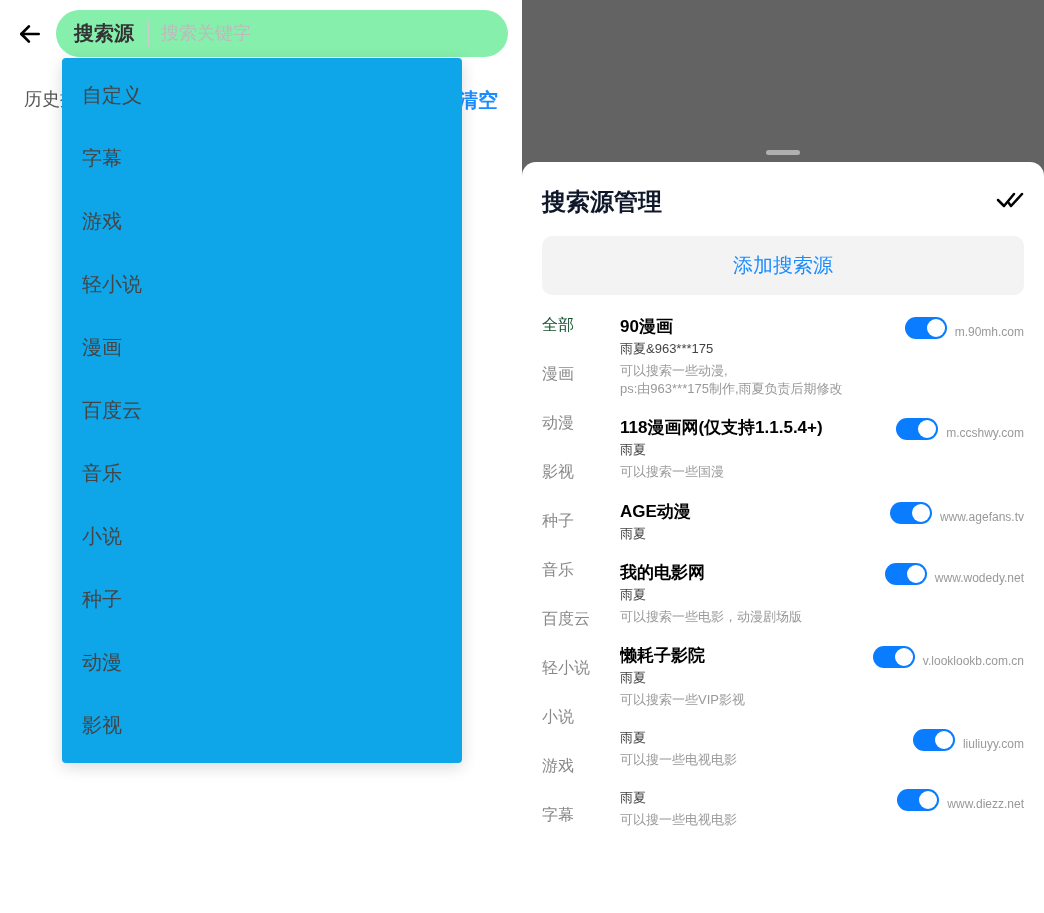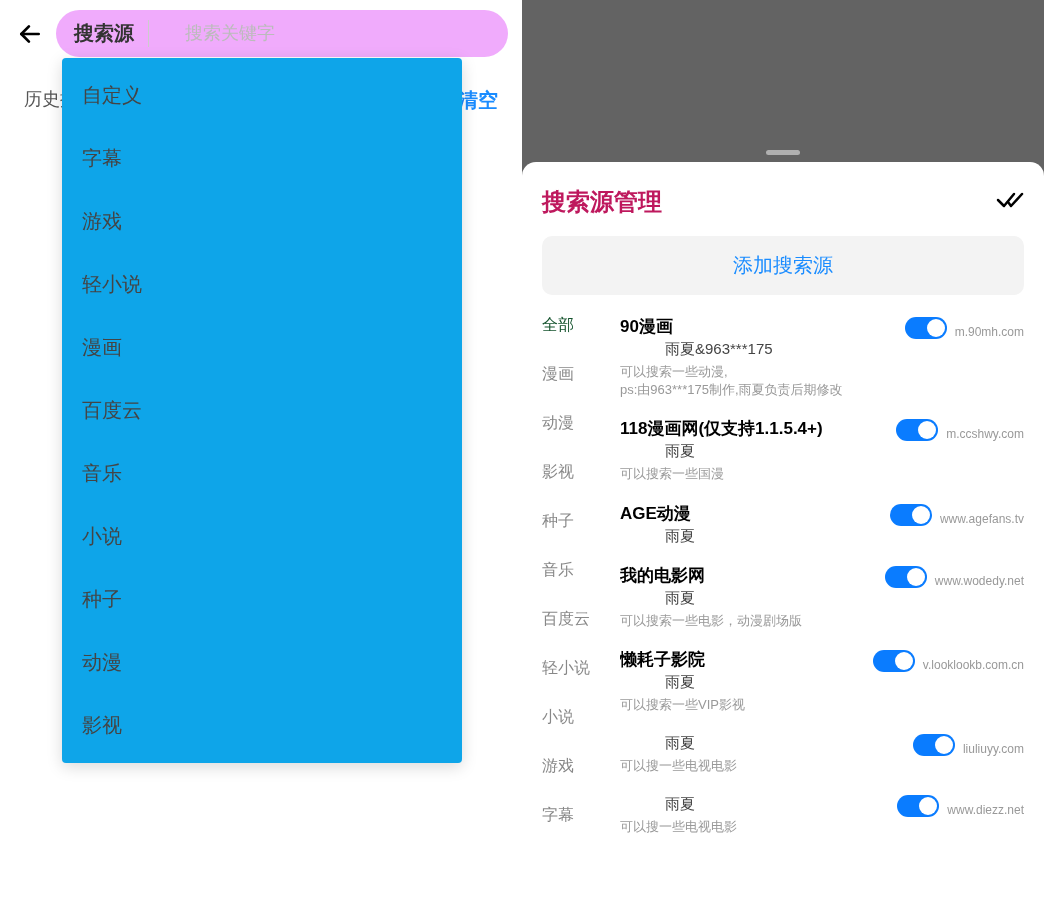--- a/index.html
+++ b/index.html
@@ -2,47 +2,47 @@
 <html><head>
   <meta charset="utf-8">
   <style>
     * { margin: 0; padding: 0; box-sizing: border-box; font-family: -apple-system, BlinkMacSystemFont, "Segoe UI", "PingFang SC", "Microsoft YaHei", sans-serif; }
     body { display: flex; width: 1044px; height: 913px; overflow: hidden; }
     
     
     .left-panel { width: 522px; height: 100%; background: #fff; position: relative; }
     .left-header { display: flex; align-items: center; padding: 10px 14px; gap: 10px; }
     .back-btn { display: flex; align-items: center; justify-content: center; width: 32px; height: 32px; cursor: pointer; }
-    .search-box { flex: 1; display: flex; align-items: center; background: #f0abfc; border-radius: 24px; padding: 10px 18px; gap: 24px; }
+    .search-box { flex: 1; display: flex; align-items: center; background: #86efac; border-radius: 24px; padding: 10px 18px; }
     .source-label { font-size: 20px; font-weight: 600; color: #333; padding-right: 14px; border-right: 1px solid #ccc; }
     .search-input { border: none; background: transparent; outline: none; padding-left: 12px; font-size: 18px; color: #333; flex: 1; }
     .search-input::placeholder { color: #bbb; }
     .history-row { display: flex; justify-content: space-between; padding: 20px 24px 0; }
     .history-label { font-size: 18px; color: #555; }
     .clear-btn { font-size: 20px; font-weight: 600; color: #1a8cff; cursor: pointer; }
     .dropdown { position: absolute; top: 58px; left: 62px; width: 400px; background: #0ea5e9; box-shadow: 0 4px 16px rgba(0,0,0,0.15); border-radius: 4px; z-index: 5; padding: 6px 0; }
     .dropdown-item { padding: 18px 20px; font-size: 20px; color: #444; cursor: pointer; }
     
     
     .right-panel { width: 522px; height: 100%; background: #636363; display: flex; flex-direction: column; position: relative; }
     .sheet-handle { position: absolute; top: 150px; left: 50%; transform: translateX(-50%); width: 34px; height: 5px; background: #b0b0b0; border-radius: 3px; z-index: 2; }
     .bottom-sheet { margin-top: 162px; flex: 1; background: #fff; border-top-left-radius: 14px; border-top-right-radius: 14px; padding: 24px 20px 0 20px; overflow: hidden; display: flex; flex-direction: column; }
     .sheet-header { display: flex; justify-content: space-between; align-items: center; margin-bottom: 18px; }
-    .sheet-title { font-size: 24px; font-weight: 700; color: #be185d; }
+    .sheet-title { font-size: 24px; font-weight: 700; color: #0f172a; }
     .checkall-icon { cursor: pointer; }
     .add-source-btn { background: #f3f3f3; border-radius: 10px; padding: 16px; text-align: center; font-size: 20px; color: #1a8cff; cursor: pointer; margin-bottom: 16px; }
     .content-area { flex: 1; display: flex; overflow: hidden; }
     .categories { width: 78px; display: flex; flex-direction: column; gap: 28px; padding-top: 4px; }
     .category-item { font-size: 16px; color: #888; cursor: pointer; }
     .category-item.active { color: #14532d; font-weight: 400; }
     .source-list { flex: 1; overflow-y: auto; display: flex; flex-direction: column; }
     .source-item { display: flex; align-items: flex-start; padding: 4px 0 14px; gap: 12px; }
     .source-info { flex: 1; }
     .source-title { font-size: 17px; font-weight: 700; color: #000; }
-    .source-author { font-size: 15px; color: #444; margin-top: 2px; margin-left: 45px; }
+    .source-author { font-size: 13px; color: #444; margin-top: 2px; }
     .source-desc { font-size: 13px; color: #999; margin-top: 4px; line-height: 1.4; white-space: pre-line; }
     .source-right { display: flex; flex-direction: row; align-items: flex-end; gap: 8px; padding-top: 2px; }
     .switch { width: 42px; height: 22px; background: #0a7cff; border-radius: 11px; position: relative; cursor: pointer; }
     .switch::after { content: ''; position: absolute; width: 18px; height: 18px; background: #fff; border-radius: 50%; top: 2px; right: 2px; }
     .source-url { font-size: 12px; color: #999; text-align: right; }
     .source-list::-webkit-scrollbar { width: 0; }
   </style>
 </head>
 <body>
 

